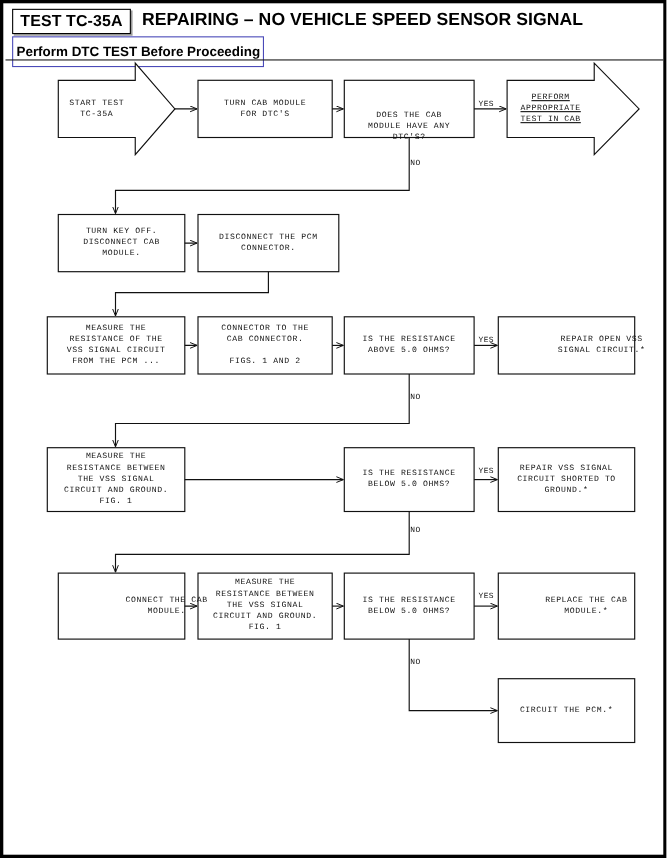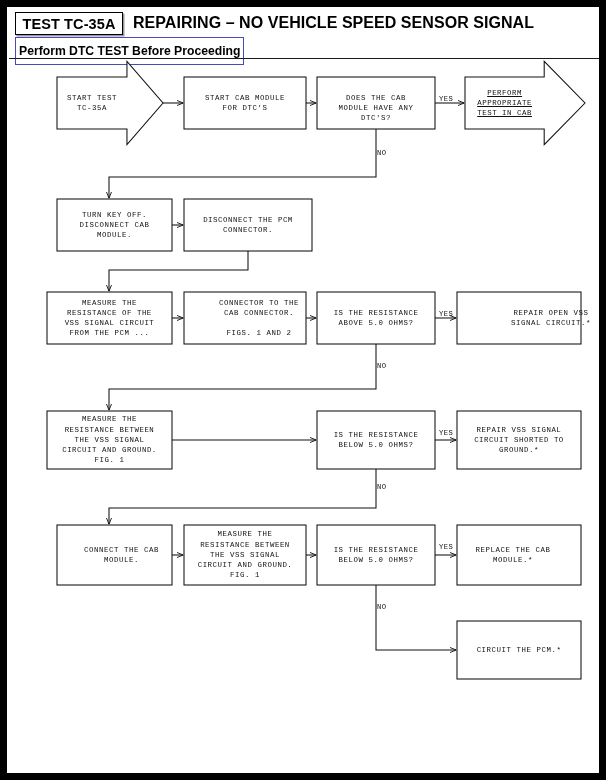--- a/index.html
+++ b/index.html
@@ -5,21 +5,21 @@
   html, body {
     margin: 0;
     padding: 0;
     background: #ffffff;
   }
   #page {
     position: relative;
     width: 606px;
     height: 780px;
     background: #ffffff;
-    border: 7px solid #000000;
+    border: 3px solid #000000;
     box-sizing: border-box;
     overflow: hidden;
     font-family: "Liberation Sans", sans-serif;
   }
 
   
   #header-band {
     position: absolute;
     left: 2px; top: 2px;
     width: 602px; height: 49px;
@@ -174,65 +174,65 @@
           <path d="M163 496 L174 496" marker-end="url(#ah)"></path>
           <path d="M297 496 L307 496" marker-end="url(#ah)"></path>
           <path d="M426 496 L447 496" marker-end="url(#ah)"></path>
           <path d="M367 526 L367 591 L447 591" marker-end="url(#ah)"></path>
         </g>
     </svg>
 
     <div id="labels-layer">
         <div class="node-label" style="left: 48px; top: 12px; width: 69.96px; height: 64px;">START TEST
 TC-35A</div>
-        <div class="node-label" style="left: 175px; top: 12px; width: 122px; height: 64px;">START CAB MODULE
+        <div class="node-label" style="left: 175px; top: 12px; width: 122px; height: 64px;">TURN CAB MODULE
 FOR DTC'S</div>
-        <div class="node-label" style="left: 308px; top: 17px; width: 118px; height: 64px;">DOES THE CAB
+        <div class="node-label" style="left: 308px; top: 28px; width: 118px; height: 64px;">DOES THE CAB
 MODULE HAVE ANY
 DTC'S?</div>
         <div class="node-label" style="left: 456px; top: 12px; width: 79.2px; height: 64px; text-decoration: underline;">PERFORM
 APPROPRIATE
 TEST IN CAB</div>
         <div class="node-label" style="left: 48px; top: 134px; width: 115px; height: 64px;">TURN KEY OFF.
 DISCONNECT CAB
 MODULE.</div>
         <div class="node-label" style="left: 175px; top: 134px; width: 128px; height: 64px;">DISCONNECT THE PCM
 CONNECTOR.</div>
         <div class="node-label" style="left: 38px; top: 227px; width: 125px; height: 64px;">MEASURE THE
 RESISTANCE OF THE
 VSS SIGNAL CIRCUIT
 FROM THE PCM ...</div>
-        <div class="node-label" style="left: 175px; top: 227px; width: 122px; height: 64px; padding-left: 14px;">CONNECTOR TO THE
+        <div class="node-label" style="left: 175px; top: 227px; width: 122px; height: 64px;">CONNECTOR TO THE
 CAB CONNECTOR.
 
 FIGS. 1 AND 2</div>
         <div class="node-label" style="left: 308px; top: 227px; width: 118px; height: 64px;">IS THE RESISTANCE
 ABOVE 5.0 OHMS?</div>
         <div class="node-label" style="left: 448px; top: 227px; width: 124px; height: 64px; padding-left: 32px;">REPAIR OPEN VSS
 SIGNAL CIRCUIT.*</div>
         <div class="node-label" style="left: 38px; top: 346px; width: 125px; height: 70px;">MEASURE THE
 RESISTANCE BETWEEN
 THE VSS SIGNAL
 CIRCUIT AND GROUND.
 FIG. 1</div>
         <div class="node-label" style="left: 308px; top: 346px; width: 118px; height: 70px;">IS THE RESISTANCE
 BELOW 5.0 OHMS?</div>
         <div class="node-label" style="left: 448px; top: 346px; width: 124px; height: 70px;">REPAIR VSS SIGNAL
 CIRCUIT SHORTED TO
 GROUND.*</div>
-        <div class="node-label" style="left: 48px; top: 460px; width: 129px; height: 72px;">CONNECT THE CAB
+        <div class="node-label" style="left: 48px; top: 460px; width: 129px; height: 72px; padding-left: 34px;">CONNECT THE CAB
 MODULE.</div>
         <div class="node-label" style="left: 175px; top: 460px; width: 122px; height: 72px;">MEASURE THE
 RESISTANCE BETWEEN
 THE VSS SIGNAL
 CIRCUIT AND GROUND.
 FIG. 1</div>
         <div class="node-label" style="left: 308px; top: 460px; width: 118px; height: 72px;">IS THE RESISTANCE
 BELOW 5.0 OHMS?</div>
-        <div class="node-label" style="left: 448px; top: 460px; width: 112px; height: 72px;">REPLACE THE CAB
+        <div class="node-label" style="left: 448px; top: 460px; width: 112px; height: 72px; padding-left: 24px;">REPLACE THE CAB
 MODULE.*</div>
         <div class="node-label" style="left: 448px; top: 556px; width: 124px; height: 70px;">CIRCUIT THE PCM.*</div>
         <div class="edge-label" style="left: 430px; top: 36px;">YES</div>
         <div class="edge-label" style="left: 368px; top: 90px;">NO</div>
         <div class="edge-label" style="left: 430px; top: 251px;">YES</div>
         <div class="edge-label" style="left: 368px; top: 303px;">NO</div>
         <div class="edge-label" style="left: 430px; top: 370px;">YES</div>
         <div class="edge-label" style="left: 368px; top: 424px;">NO</div>
         <div class="edge-label" style="left: 430px; top: 484px;">YES</div>
         <div class="edge-label" style="left: 368px; top: 544px;">NO</div>

